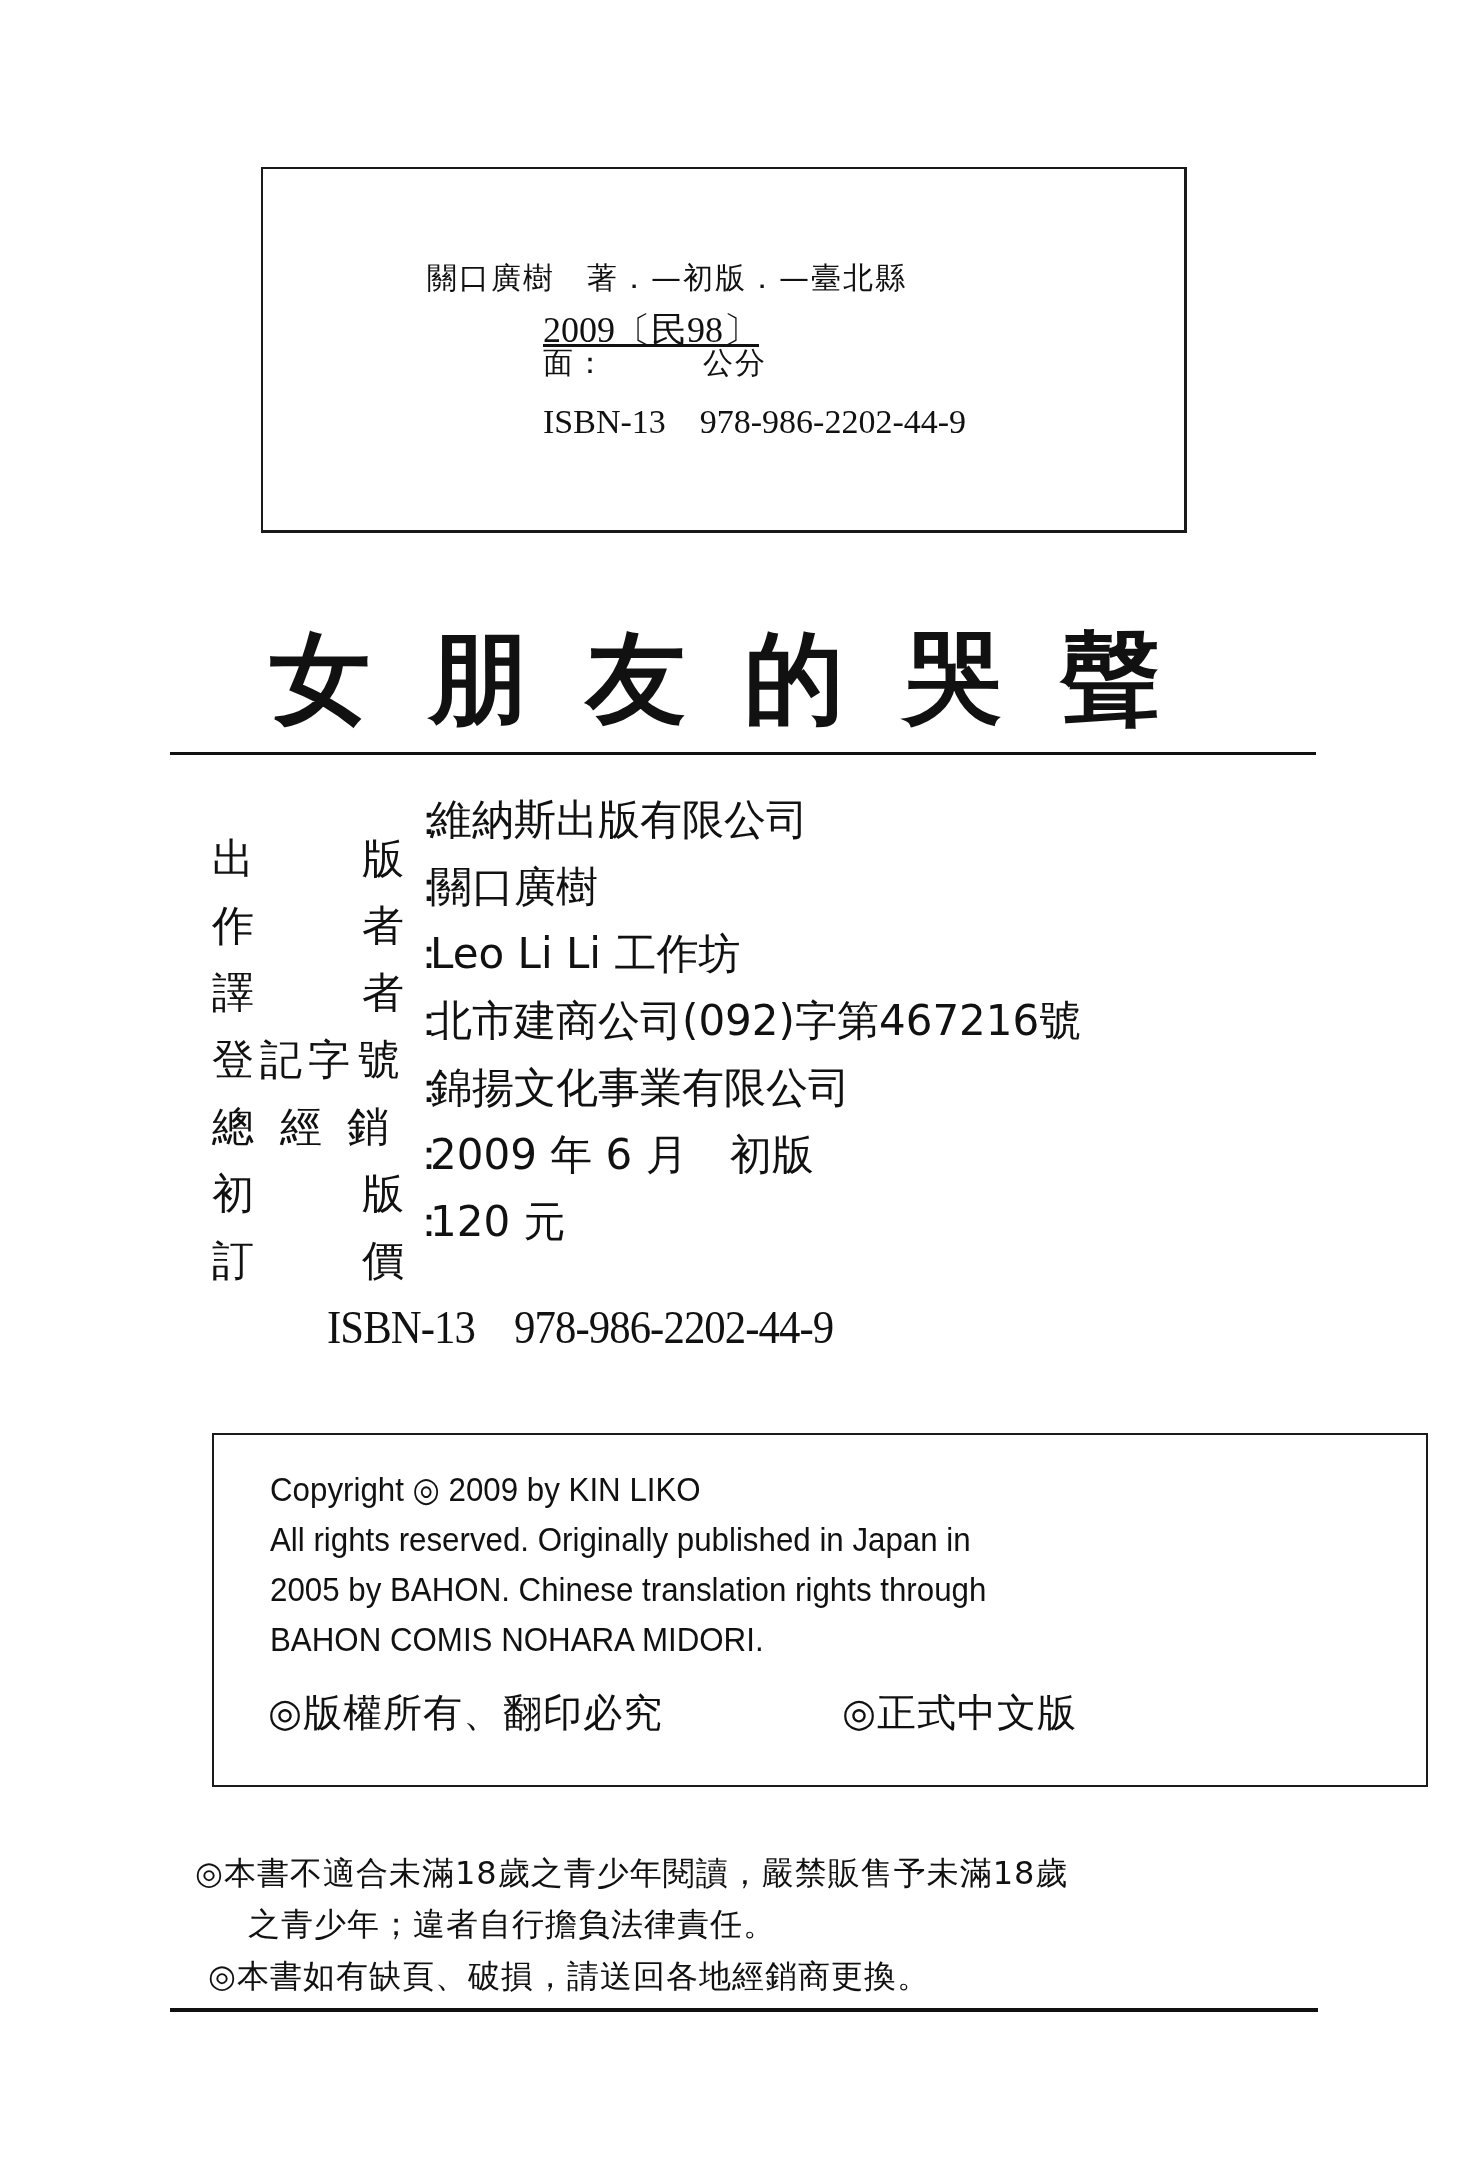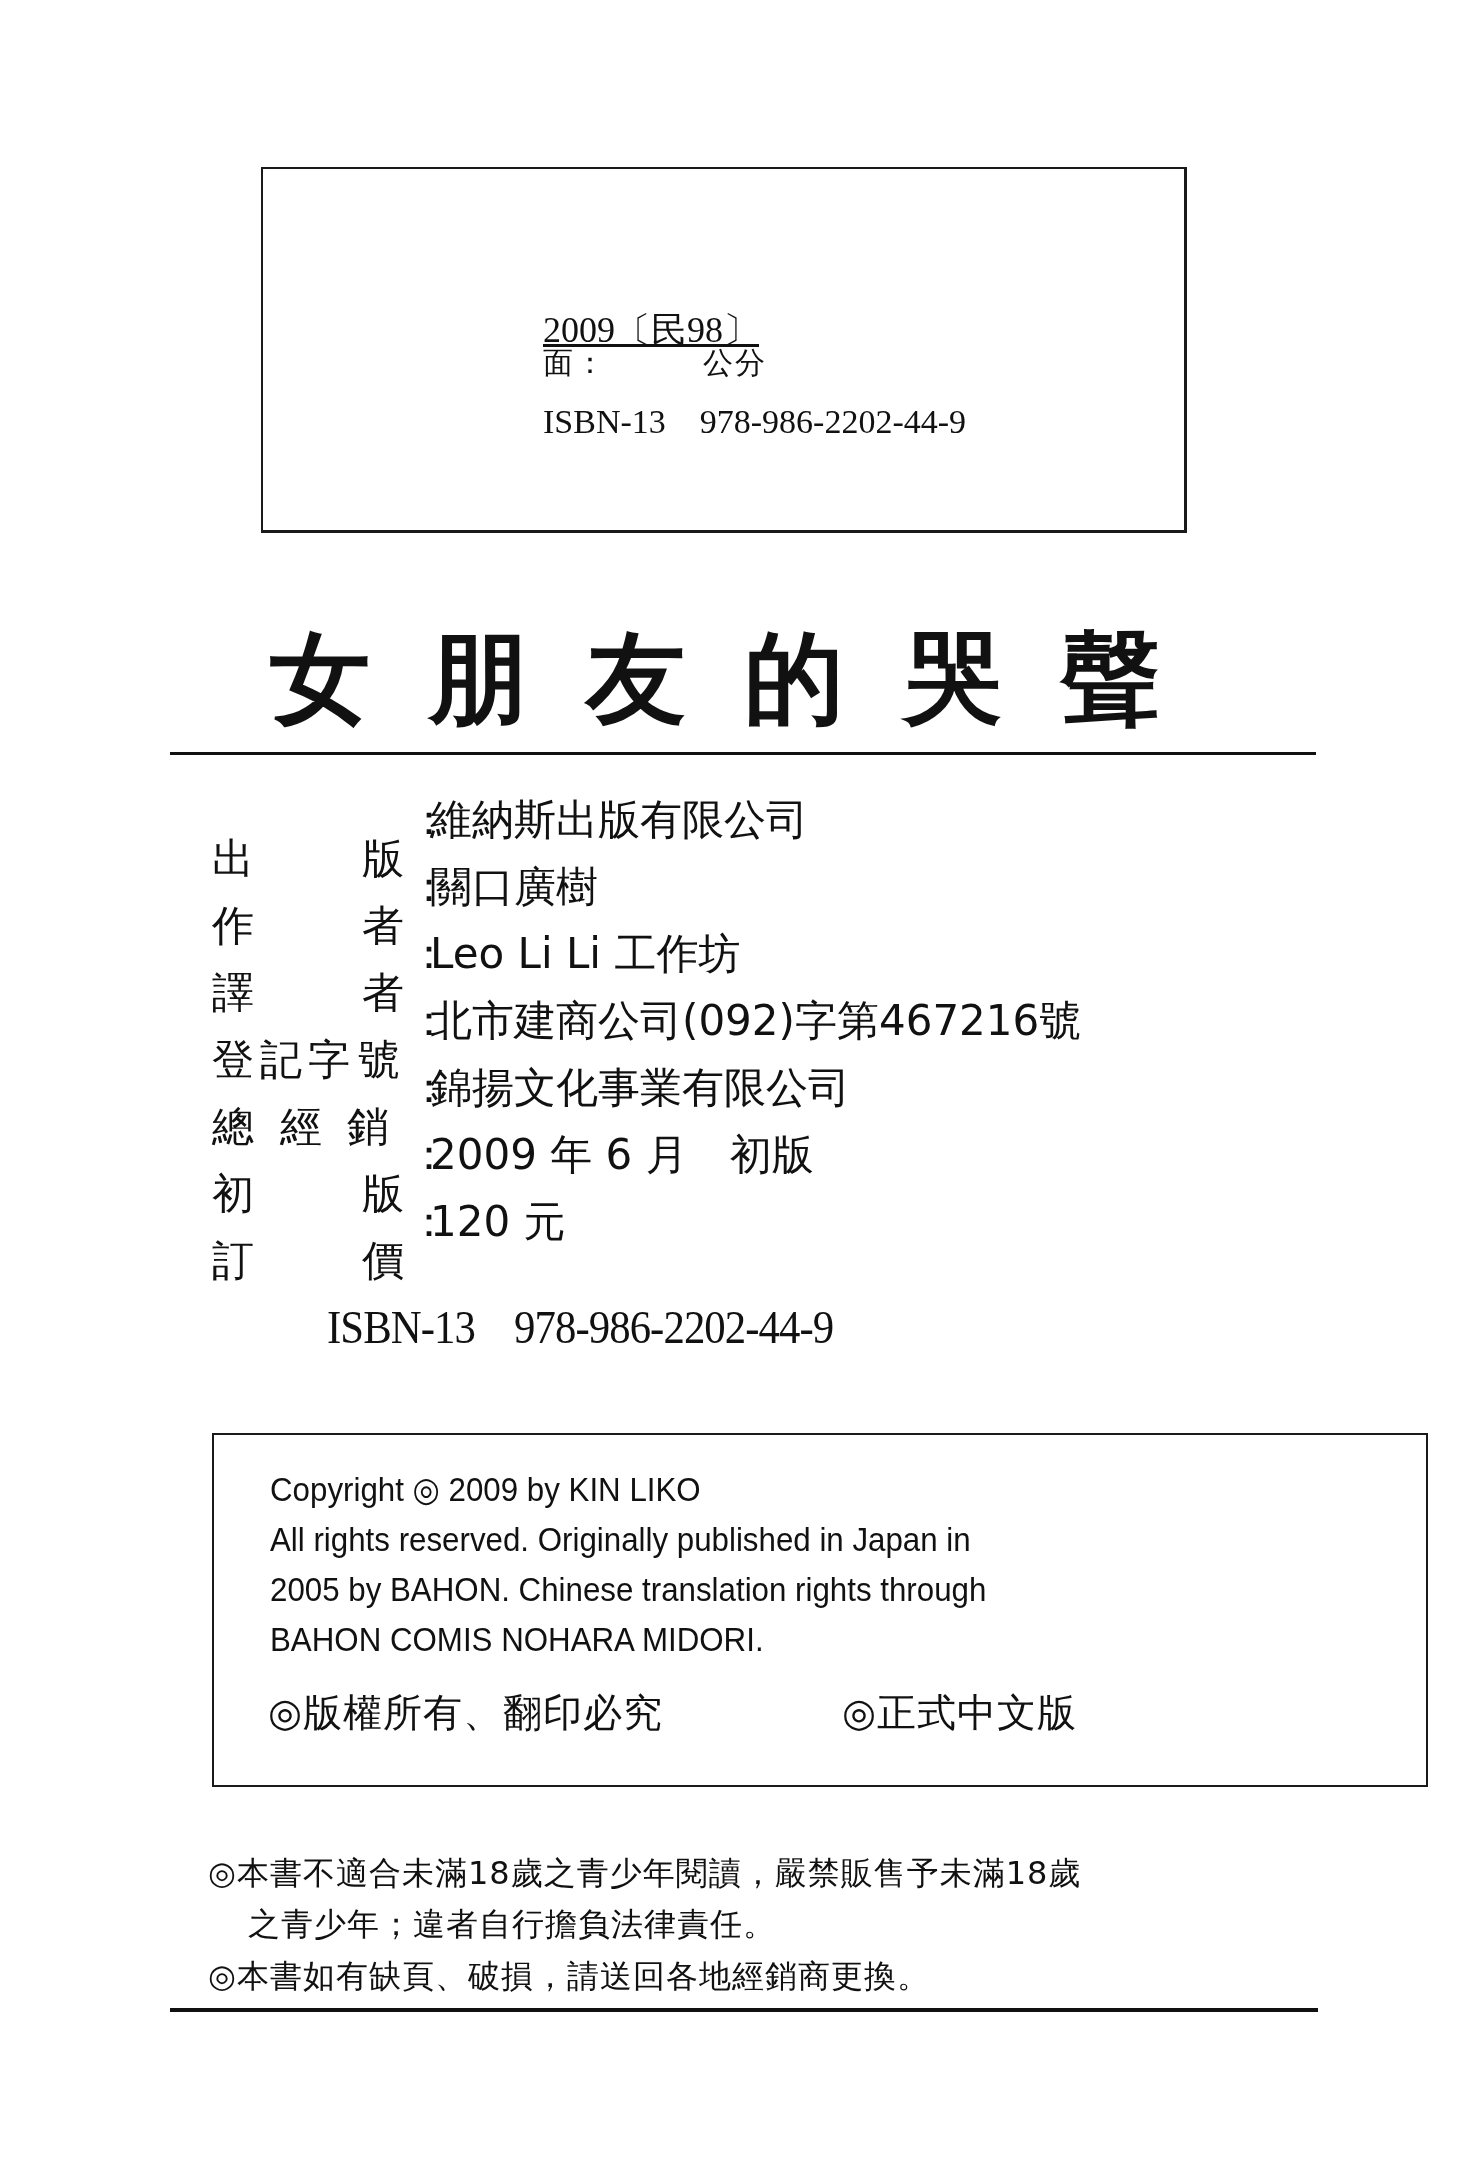--- a/index.html
+++ b/index.html
@@ -63,20 +63,21 @@
   .note-line {
     position: absolute; white-space: nowrap;
     font-family: "DejaVu Sans", "Liberation Sans", sans-serif;
     font-size: 32px; line-height: 40px; letter-spacing: 1px;
   }
 </style>
 </head>
 <body>
 
 <div id="cip-box" class="box">
+  <div class="cip-line" style="left:164px; top:92px;">關口廣樹　著．—初版．—臺北縣</div>
   <div class="cip-line cip-latin" style="left:280px; top:144px; font-size:36px;text-decoration:underline;">2009〔民98〕</div>
   <div class="cip-line" style="left:280px; top:177px;">面：　　　公分</div>
   <div class="cip-line cip-latin" style="left:280px; top:236px;">ISBN-13　978-986-2202-44-9</div>
 </div>
 
 <div id="book-title">女朋友的哭聲</div>
 
 <div id="rule-top" class="rule"></div>
 
 <div id="info-rows">
@@ -137,17 +138,17 @@
 
 <div id="copyright-box" class="box">
   <div class="copy-line" style="top:34px;">Copyright ◎ 2009 by KIN LIKO</div>
   <div class="copy-line" style="top:84px;">All rights reserved. Originally published in Japan in</div>
   <div class="copy-line" style="top:134px;">2005 by BAHON. Chinese translation rights through</div>
   <div class="copy-line" style="top:184px;">BAHON COMIS NOHARA MIDORI.</div>
   <div class="copy-seal" style="left:54px;">◎版權所有、翻印必究</div>
   <div class="copy-seal" style="left:628px;">◎正式中文版</div>
 </div>
 
-<div class="note-line" style="left:208px; top:1853px;">◎本書不適合未滿18歲之青少年閱讀，嚴禁販售予未滿18歲</div>
+<div class="note-line" style="left:195px; top:1853px;">◎本書不適合未滿18歲之青少年閱讀，嚴禁販售予未滿18歲</div>
 <div class="note-line" style="left:248px; top:1904px;">之青少年；違者自行擔負法律責任。</div>
 <div class="note-line" style="left:208px; top:1956px;">◎本書如有缺頁、破損，請送回各地經銷商更換。</div>
 
 <div id="rule-bottom" class="rule"></div>
 
 </body></html>

